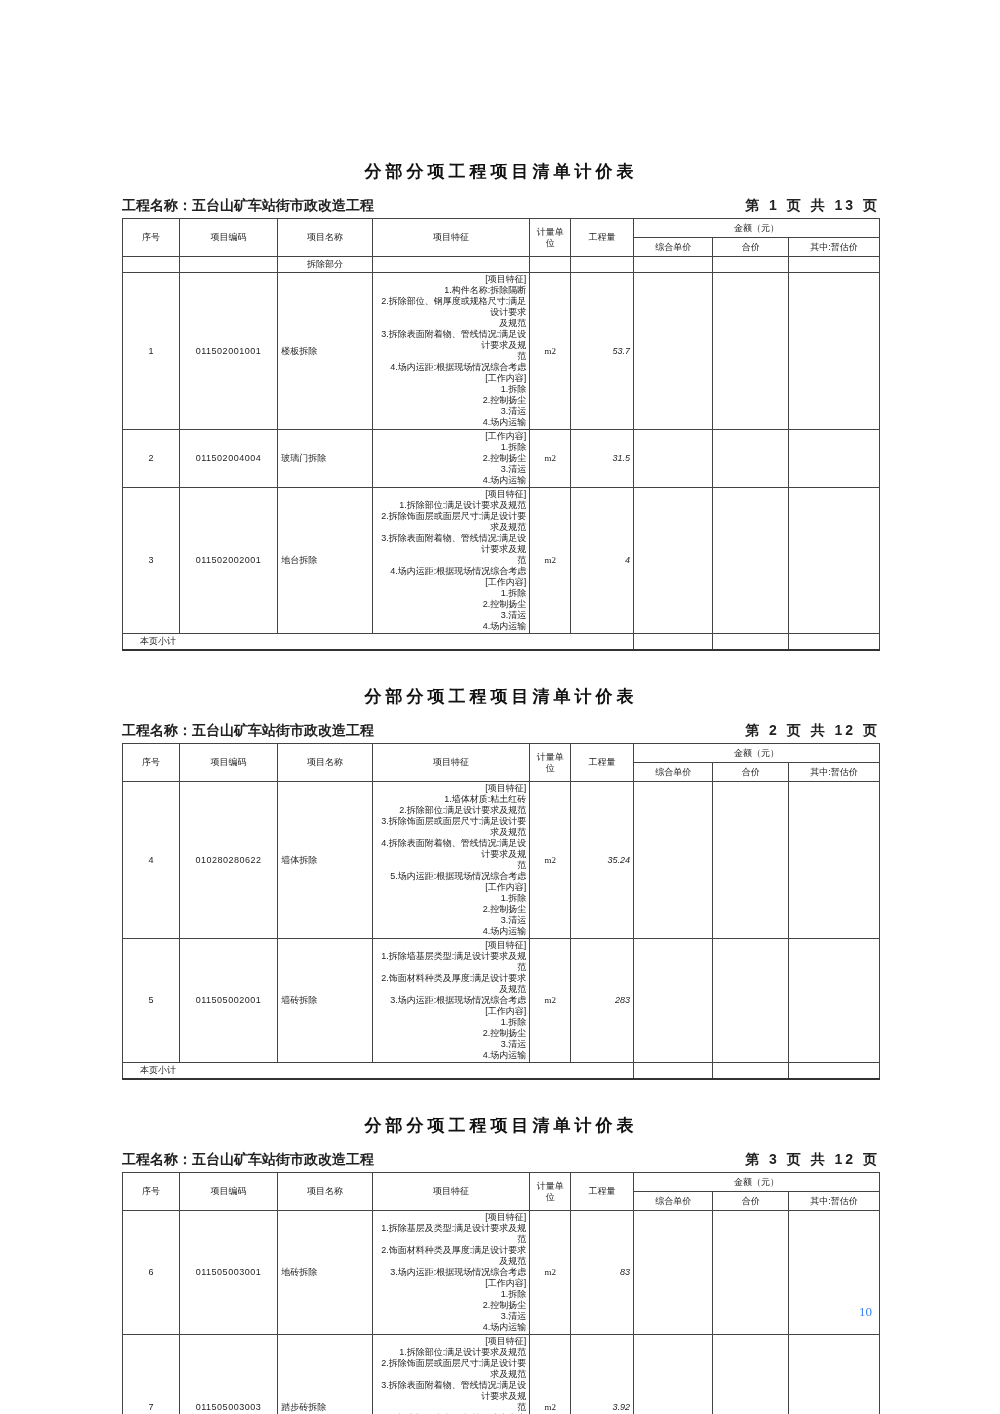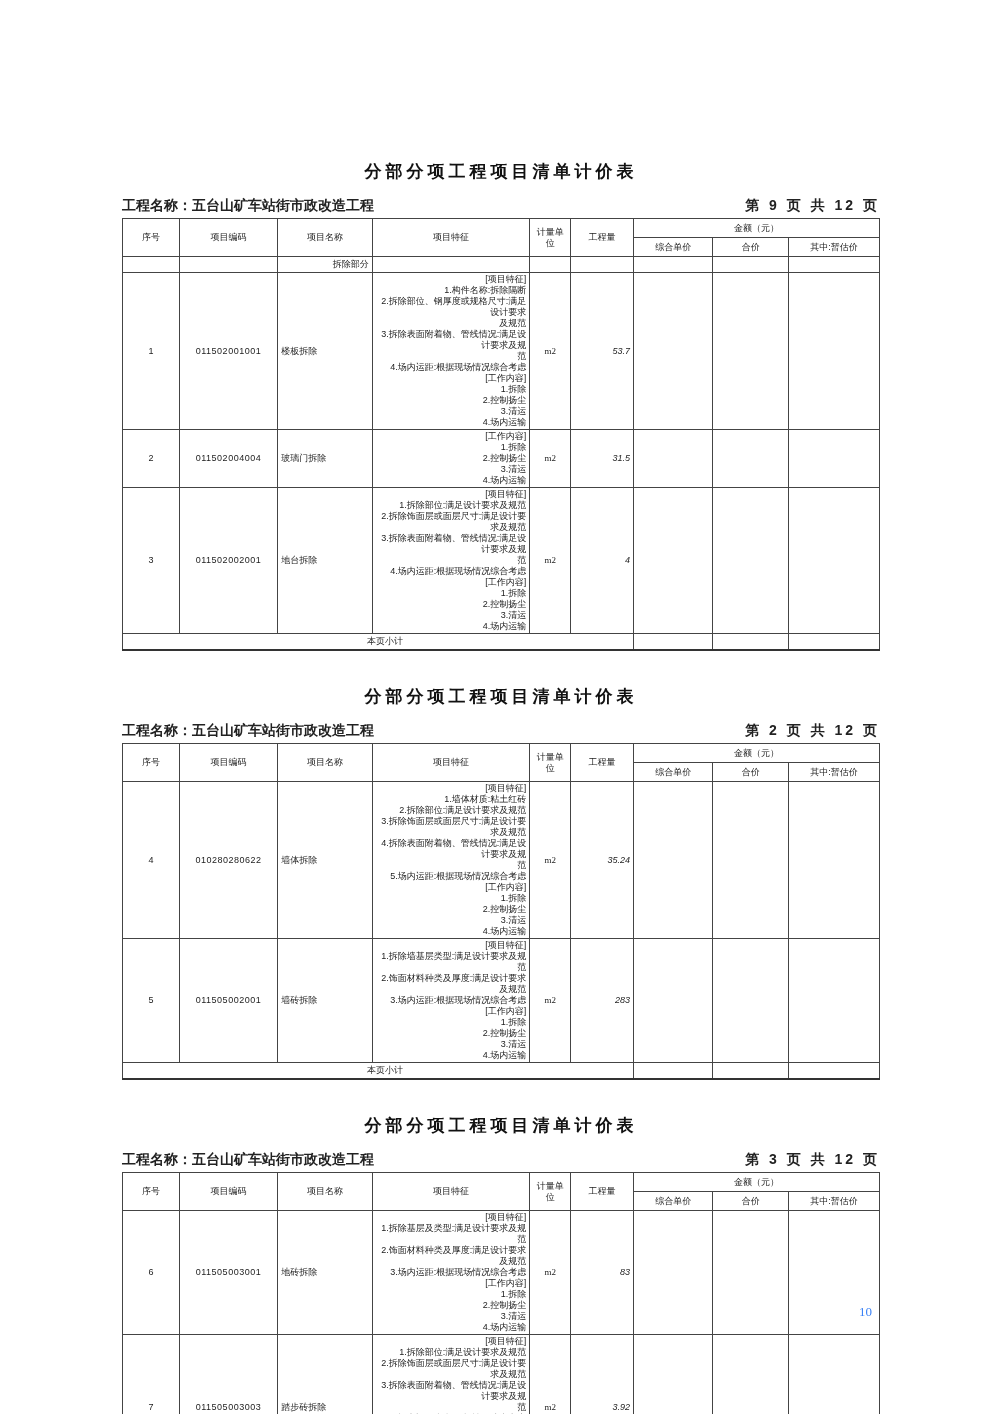--- a/index.html
+++ b/index.html
@@ -35,38 +35,38 @@
   }
   table.boq th{font-weight:normal;text-align:center;vertical-align:middle;height:16px;}
   th.amount-group{height:14px;}
   td.c-seq{text-align:center;vertical-align:middle;}
   td.c-code{text-align:center;vertical-align:middle;letter-spacing:0.5px;}
   td.c-name{text-align:left;vertical-align:middle;}
   td.c-feat{text-align:right;vertical-align:top;white-space:pre-line;font-size:8.5px;line-height:10.5px;}
   td.c-unit{text-align:center;vertical-align:middle;font-family:Liberation Serif, serif;}
   td.c-qty{text-align:right;vertical-align:middle;padding-right:5px;font-style:italic;}
   td.c-price{vertical-align:middle;}
-  tr.section-row td{height:13px;text-align:right;}
-  tr.subtotal-row td{height:13px;text-align:center;border-bottom:2px double #333;padding-left:17px;}
+  tr.section-row td{height:13px;text-align:center;}
+  tr.subtotal-row td{height:13px;border-bottom:2px double #333;padding-left:17px;}
   .page-number{
     position:absolute;right:128px;top:1304px;
     font-size:13px;color:#3b82f6;
     font-family:"Liberation Serif","DejaVu Serif",serif;
   }
 </style>
 </head>
 <body>
 
 <div class="sheet">
   <div id="sections-root">
   <div class="section first">
     <div class="doc-title">分部分项工程项目清单计价表</div>
     <div class="meta-row">
       <span class="meta-project">工程名称：五台山矿车站街市政改造工程</span>
-      <span class="meta-page">第 9 页 共 12 页</span>
+      <span class="meta-page">第 1 页 共 13 页</span>
     </div>
     <table class="boq">
       <colgroup>
         <col style="width:7.5%">
             <col style="width:13%">
             <col style="width:12.5%">
         <col style="width:20.8%">
             <col style="width:5.4%">
             <col style="width:8.3%">
         <col style="width:10.5%">

